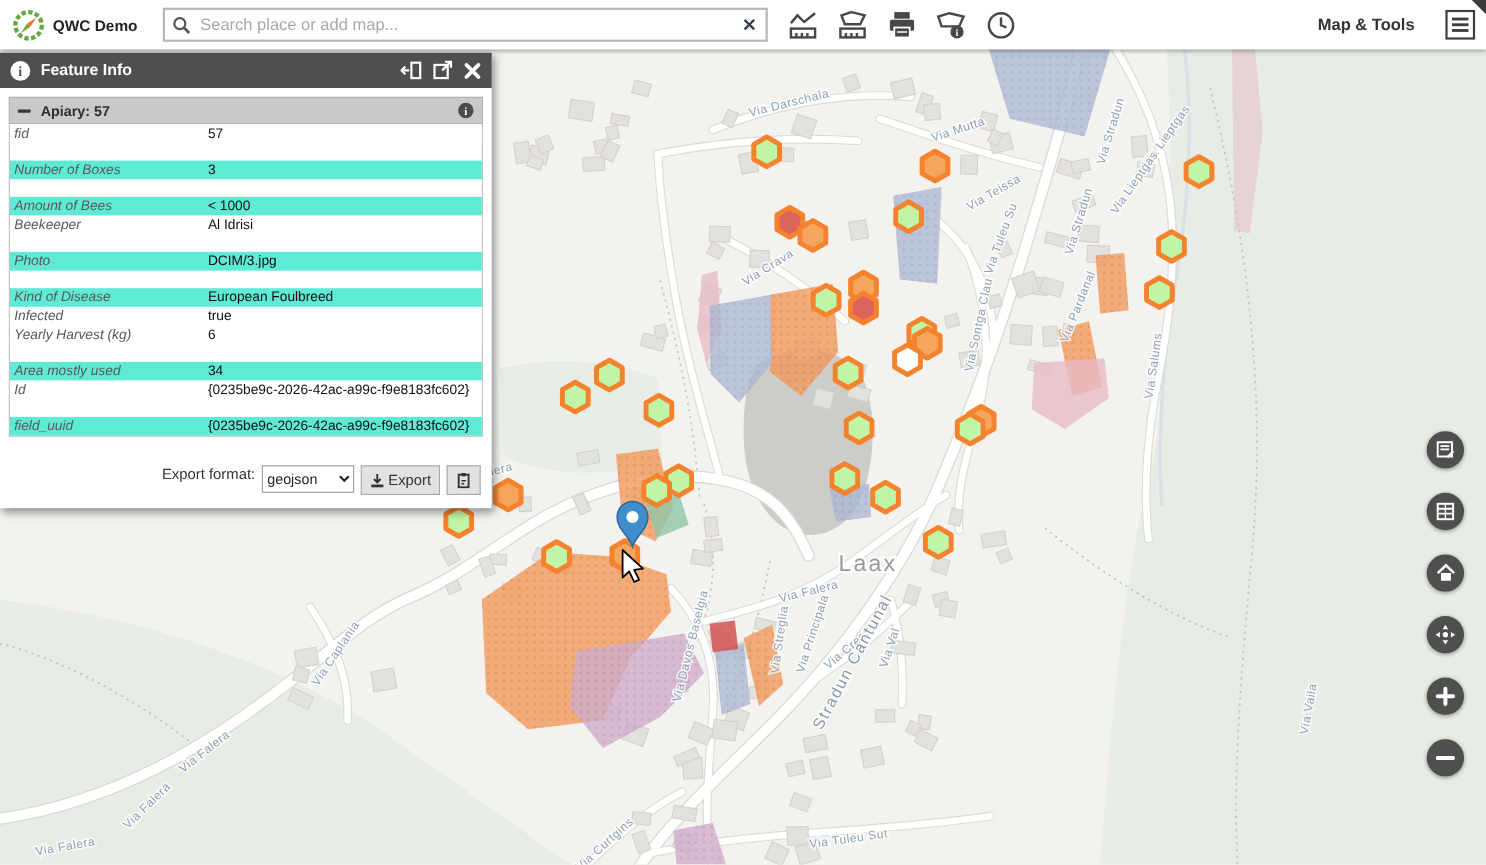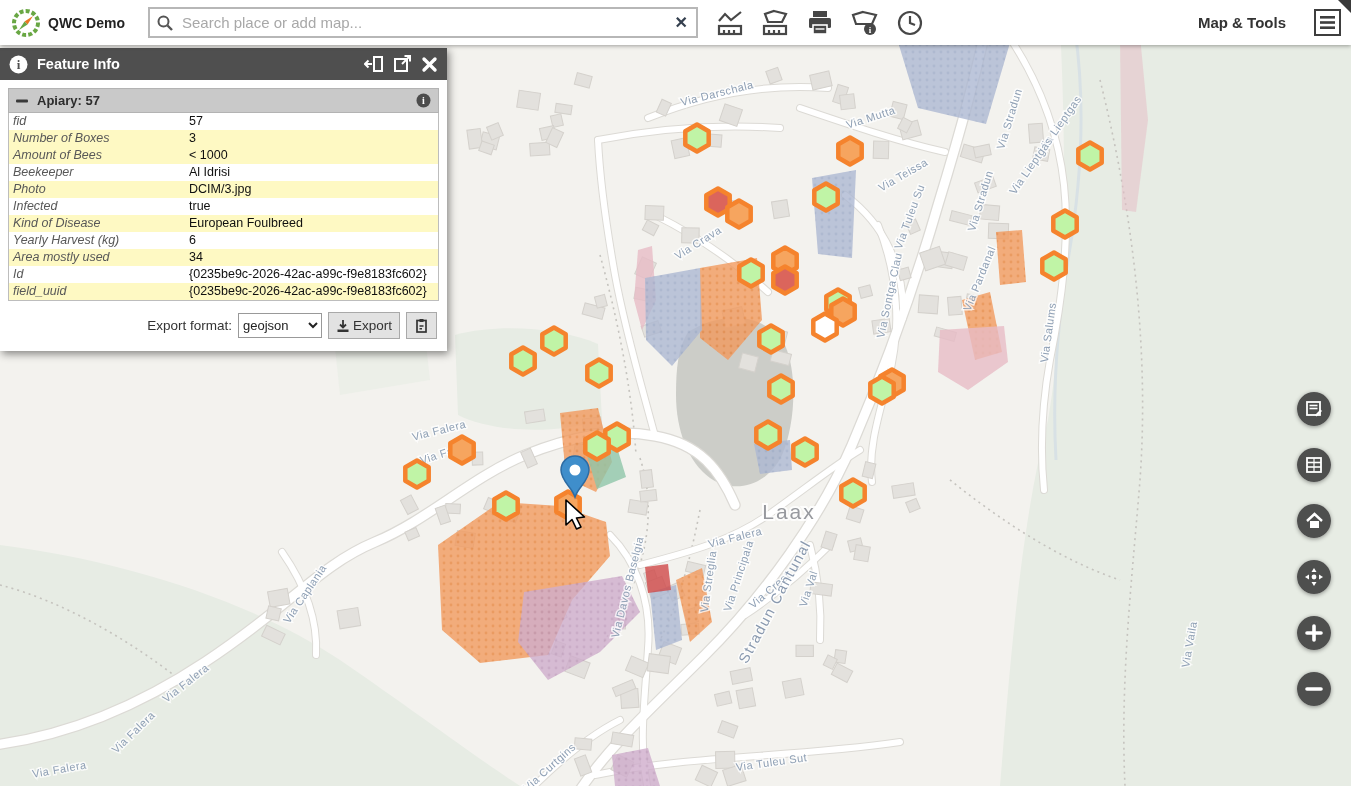--- a/index.html
+++ b/index.html
@@ -50,26 +50,26 @@
       box-shadow:2px 3px 8px rgba(0,0,0,.45);}
   .fi-header{height:32px;background:#4f4f4f;color:#fff;display:flex;align-items:center;
       padding:0 9px;gap:9px;}
   .fi-title{font-weight:bold;font-size:14.5px;flex:1;}
   .fi-hbtn{border:none;background:none;padding:0;cursor:pointer;display:flex;align-items:center;}
   .fi-body{padding:8px 8px 6px 8px;}
   .fi-section-header{background:#c9c9c9;border:1px solid #b3b3b3;height:23px;display:flex;
       align-items:center;padding:0 7px;gap:9px;font-weight:bold;font-size:13px;color:#2d2d2d;}
   #attr-table{border:1px solid #bdbdbd;border-top:none;}
   .attr-row{display:flex;font-size:12.5px;line-height:17px;background:#fff;}
-  .attr-row.alt{background:#fef9c3;}
+  .attr-row.alt{background:#5eead4;margin-top:16px;}
   .attr-name{width:176px;padding-left:4px;font-style:italic;color:#585858;
       white-space:nowrap;overflow:hidden;}
   .attr-value{flex:1;color:#101010;white-space:nowrap;}
-  .fi-export{display:flex;justify-content:flex-end;align-items:center;gap:6px;
-      padding:11px 2px 6px 0;font-size:13.5px;color:#333;}
+  .fi-export{display:flex;justify-content:flex-end;gap:6px;
+      padding:26px 2px 6px 0;font-size:13.5px;color:#333;}
   #export-format{height:25px;border:1px solid #999;background:#fff;font-size:13px;width:84px;
       font-family:"Liberation Sans",sans-serif;color:#222;}
   .fi-btn{height:27px;background:#e2e2e2;border:1px solid #a9a9a9;display:flex;align-items:center;
       gap:3px;padding:0 7px;font-size:13.5px;color:#333;cursor:pointer;
       font-family:"Liberation Sans",sans-serif;}
 
   
   #map-controls{position:absolute;left:1297px;top:392px;display:flex;flex-direction:column;
       gap:22px;z-index:20;}
   .map-ctrl{width:34px;height:34px;border-radius:50%;background:rgba(72,72,72,.96);border:none;
@@ -504,27 +504,27 @@
           <span class="attr-value">&lt; 1000</span>
         </div>
         <div class="attr-row">
           <span class="attr-name">Beekeeper</span>
           <span class="attr-value">Al Idrisi</span>
         </div>
         <div class="attr-row alt">
           <span class="attr-name">Photo</span>
           <span class="attr-value">DCIM/3.jpg</span>
         </div>
+        <div class="attr-row alt">
+          <span class="attr-name">Kind of Disease</span>
+          <span class="attr-value">European Foulbreed</span>
+        </div>
         <div class="attr-row">
           <span class="attr-name">Infected</span>
           <span class="attr-value">true</span>
-        </div>
-        <div class="attr-row alt">
-          <span class="attr-name">Kind of Disease</span>
-          <span class="attr-value">European Foulbreed</span>
         </div>
         <div class="attr-row">
           <span class="attr-name">Yearly Harvest (kg)</span>
           <span class="attr-value">6</span>
         </div>
         <div class="attr-row alt">
           <span class="attr-name">Area mostly used</span>
           <span class="attr-value">34</span>
         </div>
         <div class="attr-row">

